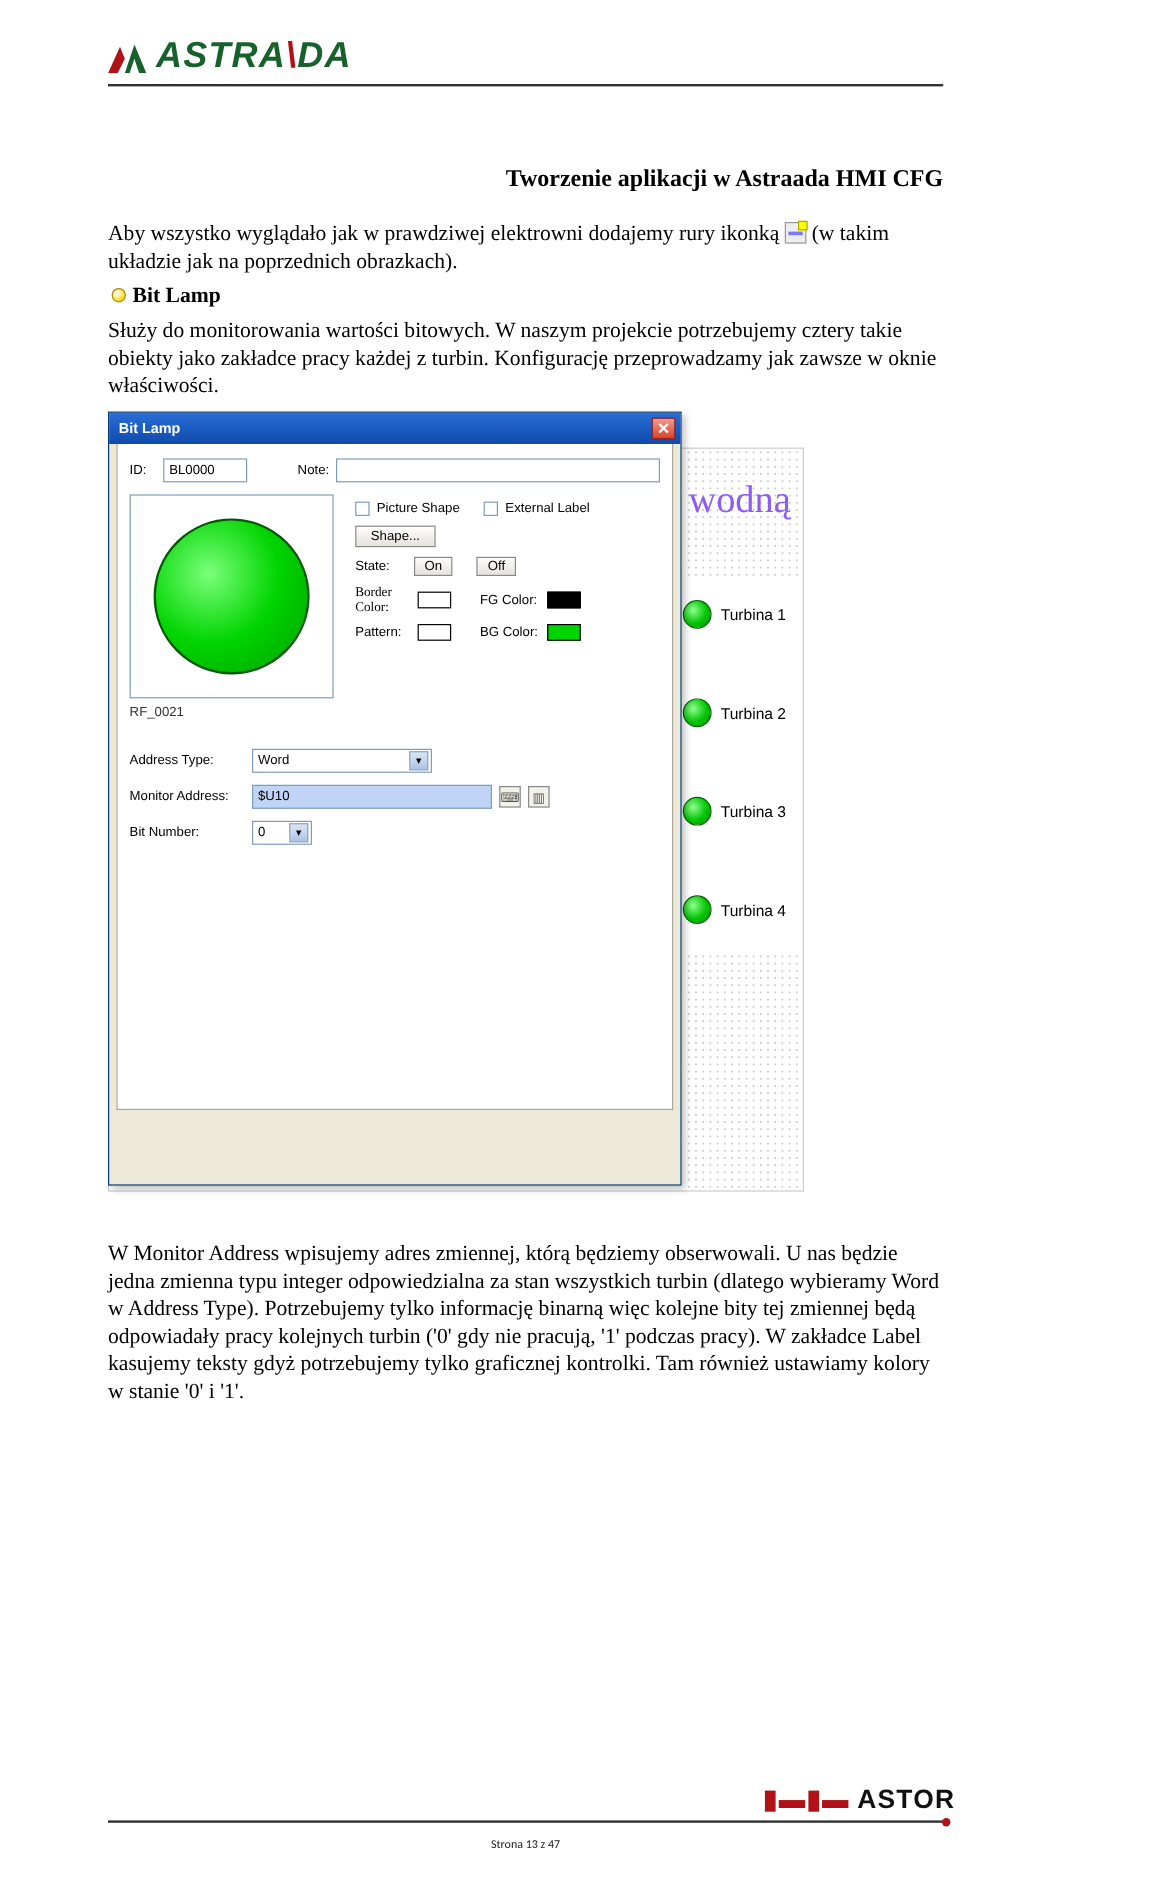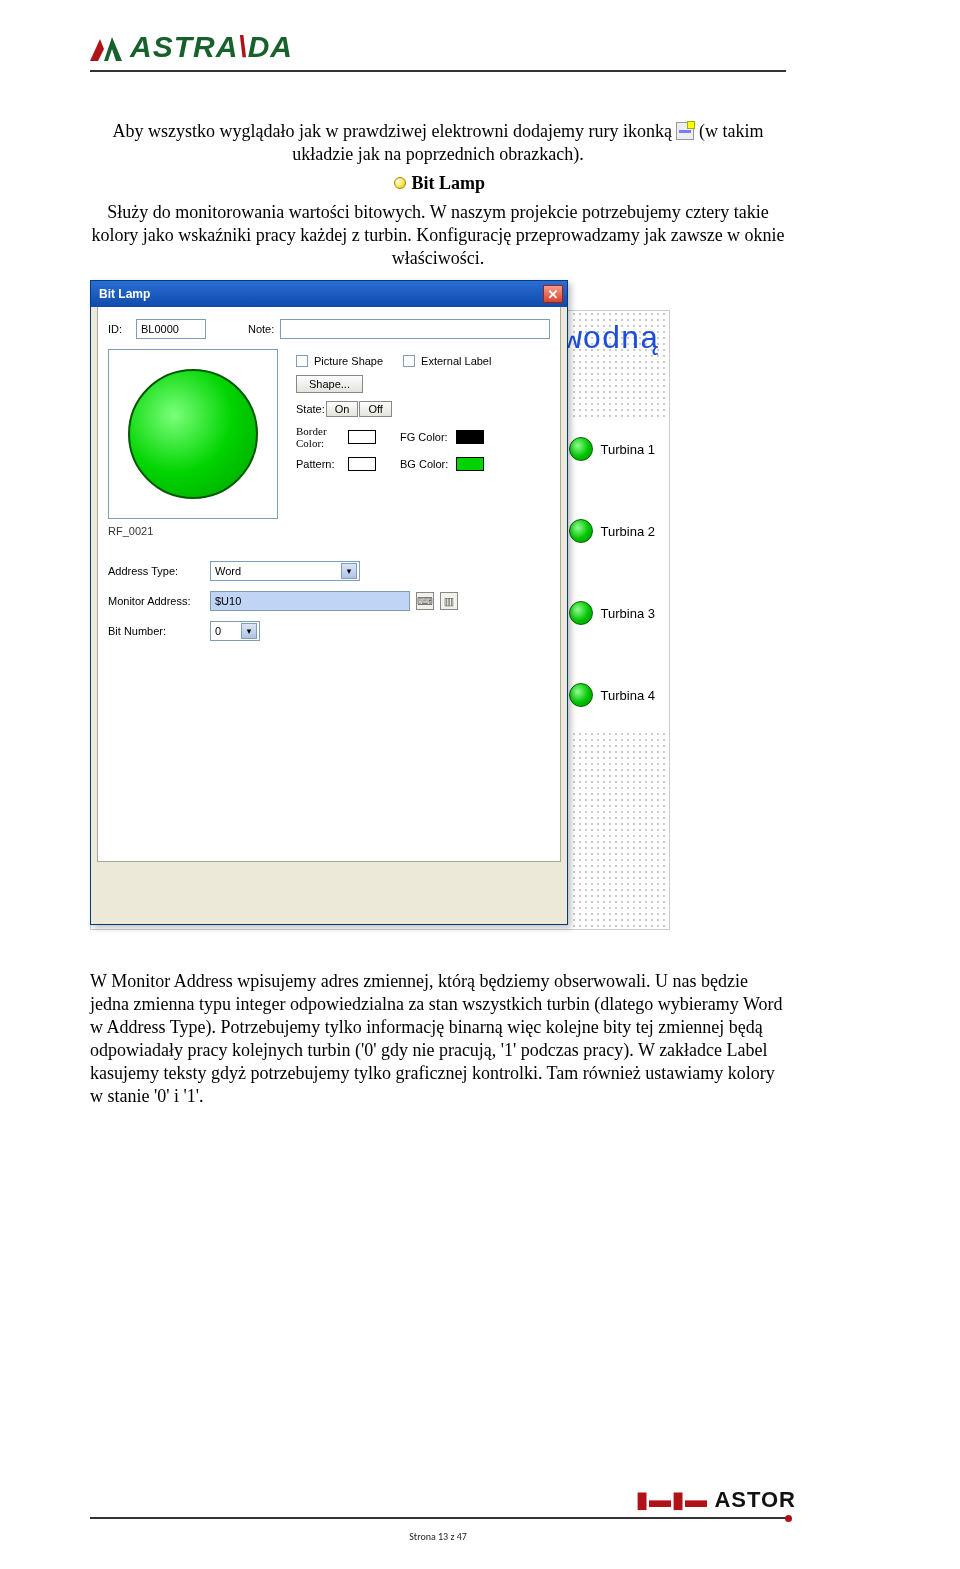--- a/index.html
+++ b/index.html
@@ -46,21 +46,21 @@
     font-family: "Times New Roman", serif;
     font-weight: bold;
     font-size: 20px;
     margin: 18px 0 22px 0;
   }
   .body-text {
     font-family: "Times New Roman", serif;
     font-size: 18px;
     line-height: 1.28;
   }
-  .body-text p { margin: 0 0 6px 0; text-align: center; }
+  .body-text p { margin: 0 0 6px 0; }
   .inline-icon {
     display:inline-block;
     width:18px;height:18px;
     vertical-align:-3px;
     background:#eee;
     border:1px solid #999;
     position:relative;
   }
   .inline-icon.pipe::before{
     content:"";position:absolute;left:2px;top:7px;width:12px;height:3px;background:#7a7aff;
@@ -87,23 +87,23 @@
     height: 660px;
   }
   
   .backdrop{
     position:absolute; left:0; top:30px;
     width:580px; height:620px;
     background:#fff;
     border:1px solid #ccc;
   }
   .backdrop-title{
-    position:absolute; right:10px; top:10px;
-    font-family:Liberation Mono, monospace;
-    font-size:32px; color:#1d4ed8;
+    position:absolute; right:10px; top:24px;
+    font-family:Liberation Serif, serif;
+    font-size:32px; color:#8b5cf6;
   }
   .turbine{
     position:absolute; right:14px;
     display:flex;align-items:center; gap:8px;
     font-family:Arial,sans-serif; font-size:13px; color:#000;
   }
   .turbine .lamp{
     width:24px;height:24px;border-radius:50%;
     background:radial-gradient(circle at 35% 35%,#8fff8f,#00c400 55%,#008a00);
     border:1px solid #006600;
@@ -191,21 +191,21 @@
     display:flex; flex-direction:column; gap:8px;
   }
   .chkrow{display:flex;align-items:center;gap:6px;}
   .chk{width:12px;height:12px;border:1px solid #7f9db9;background:#fff;}
   .btn{
     border:1px solid #888;
     background:linear-gradient(#fdfdfd,#e4e3dc);
     padding:2px 12px;
     font:inherit;
   }
-  .state-toggle{display:flex;gap:1px;align-items:center;}
+  .state-toggle{display:flex;gap:20px;align-items:center;}
   .state-toggle .btn{padding:1px 8px;}
   .colorchip{
     width:28px;height:14px;border:1px solid #000;display:inline-block;vertical-align:middle;
   }
   .drop{
     border:1px solid #7f9db9;background:#fff;height:20px;
     display:flex;align-items:center;justify-content:space-between;
     padding:0 2px 0 4px;
   }
   .drop .arrow{
@@ -256,33 +256,34 @@
           <polygon points="14,28 22,4 32,28 26,28 22,16 18,28" fill="#17612b"></polygon>
         </svg>
       </span>
       <span class="logo-text">
         <span>ASTRA</span><span class="red">\</span><span>DA</span>
       </span>
     </div>
     <div class="header-line"></div>
   </div>
 
+  <div class="doc-subtitle">Tworzenie aplikacji w Astraada HMI CFG</div>
 
   <div class="body-text">
     <p>
       <span>Aby wszystko wyglądało jak w prawdziwej elektrowni dodajemy rury ikonką </span>
       <span class="inline-icon pipe"></span>
       <span> (w takim układzie jak na poprzednich obrazkach).</span>
     </p>
 
     <p class="section-head">
       <span class="inline-icon bulb"></span>
       <span>Bit Lamp</span>
     </p>
-    <p>Służy do monitorowania wartości bitowych. W naszym projekcie potrzebujemy cztery takie kolory jako wskaźniki pracy każdej z turbin. Konfigurację przeprowadzamy jak zawsze w oknie właściwości.</p>
+    <p>Służy do monitorowania wartości bitowych. W naszym projekcie potrzebujemy cztery takie obiekty jako zakładce pracy każdej z turbin. Konfigurację przeprowadzamy jak zawsze w oknie właściwości.</p>
   </div>
 
   <div class="screenshot-wrap">
 
     <div class="backdrop">
       <div class="dotted-bg" style="top:0;height:60px;"></div>
       <div class="backdrop-title">wodną</div>
       <div class="dotted-bg" style="top:60px;height:50px;"></div>
       <div class="turbine" style="top:126px;">
         <span class="lamp"></span>

